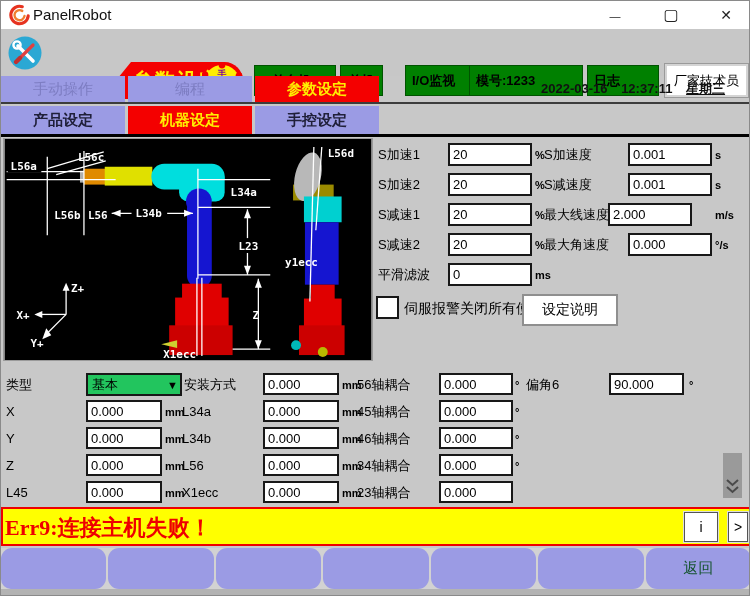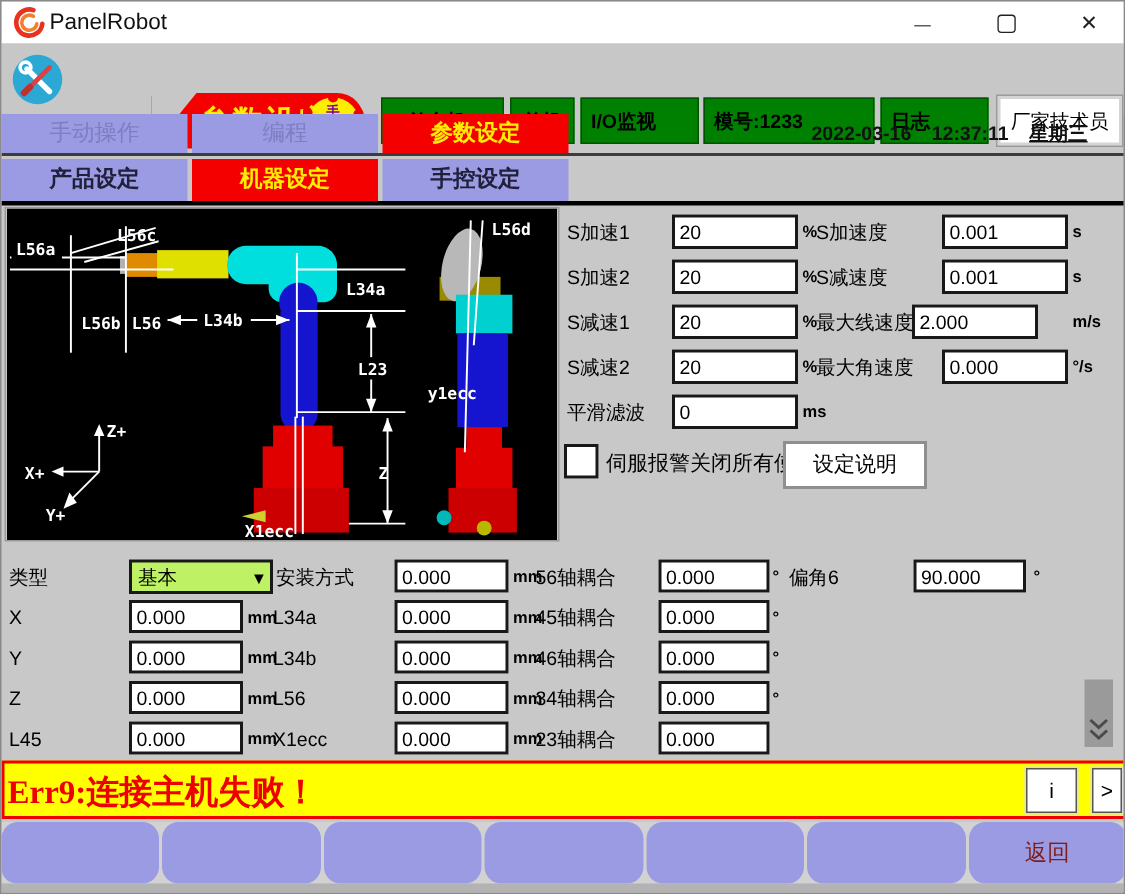--- a/index.html
+++ b/index.html
@@ -60,21 +60,21 @@
   .ffield { height:22px; }
   .checkbox { position:absolute; left:375px; top:295px; width:23px; height:23px;
              background:#fff; border:2px solid #181818; }
   .servo-label { position:absolute; left:403px; top:295px; font-size:14px; line-height:24px; }
   .helpbtn { position:absolute; left:521px; top:293px; width:96px; height:32px; background:#fff;
              border:2px solid #8f8f8f; font-size:14px; display:flex; align-items:center;
              justify-content:center; }
 
   
   .frow { position:absolute; left:0; width:750px; height:23px; }
-  .dropdown { position:absolute; left:85px; top:0; width:96px; height:23px; background:#bef264;
+  .dropdown { position:absolute; left:85px; top:0; width:96px; height:23px; background:#22c55e;
              border:2px solid #181818; display:flex; align-items:center;
              justify-content:space-between; padding:0 2px 0 4px; font-size:13px; }
   .dd-arrow::before { content:"▼"; font-size:11px; color:#000; }
 
   .scrollmore { position:absolute; left:722px; top:452px; width:19px; height:45px;
              background:#9a9a9a; display:flex; align-items:flex-end; justify-content:center;
              padding-bottom:3px; }
 
   
   .errorbar { position:absolute; left:0; top:506px; width:750px; height:39px; background:#ffff00;
@@ -82,21 +82,21 @@
   .error-text { position:absolute; left:2px; top:4px; font-size:22px; font-weight:bold;
              color:#ee0000; font-family:"Liberation Serif","DejaVu Serif",serif; white-space:nowrap;text-align:right; }
   .errbtn { position:absolute; top:3px; height:30px; background:#fff; border:1px solid #555;
              outline:1px solid #ddd; font-size:14px; color:#000; display:flex;
              align-items:center; justify-content:center; }
 
   
   .bottombar { position:absolute; left:0; top:547px; width:750px; height:41px; background:#d2d2d2;
              display:flex; gap:2px; }
   .bbtn { flex:1; background:#9b9be4; display:flex; align-items:center; justify-content:center;
-             font-size:15px; color:#7f1d1d;border-radius:11px; }
+             font-size:15px; color:#14532d;border-radius:11px; }
   .bbtn:first-child { border-bottom-left-radius:10px; }
   .bottomstrip { position:absolute; left:0; top:588px; width:750px; height:8px; background:#b3b3b3; }
 </style>
 </head>
 <body>
 
 <div class="screen">
 
   <div class="titlebar">
     <svg class="abs" style="left:7px;top:3px" width="23" height="22" viewBox="0 0 24 24">
@@ -128,21 +128,21 @@
         <circle cx="35" cy="29" r="3.4"></circle>
           <circle cx="20" cy="37" r="3.4"></circle>
         <circle cx="4" cy="28" r="3.4"></circle>
           <circle cx="3" cy="11" r="3.4"></circle>
       </g>
       <text x="20" y="13" text-anchor="middle" font-size="9" font-weight="bold" fill="#7a00a0">手</text>
       <text x="20" y="27" text-anchor="middle" font-size="13" font-weight="bold" fill="#5a0090">10</text>
     </svg>
     <div class="greenbtn" style="left:253px;width:82px;justify-content:center">首台机0</div>
     <div class="greenbtn" style="left:339px;width:43px;justify-content:center">单机</div>
-    <div class="greenbtn" style="left:386px;width:79px">I/O监视</div>
+    <div class="greenbtn" style="left:404px;width:79px">I/O监视</div>
     <div class="greenbtn" style="left:468px;width:114px">模号:1233</div>
     <div class="greenbtn" style="left:586px;width:72px">日志</div>
     <div class="whitebtn">厂家技术员</div>
   </div>
 
   <div class="tab maintab dim" style="left:0">手动操作</div>
   <div class="tab maintab dim" style="left:127px">编程</div>
   <div class="tab maintab active" style="left:254px">参数设定</div>
   <div class="datetime">
     <span>2022-03-16</span>

